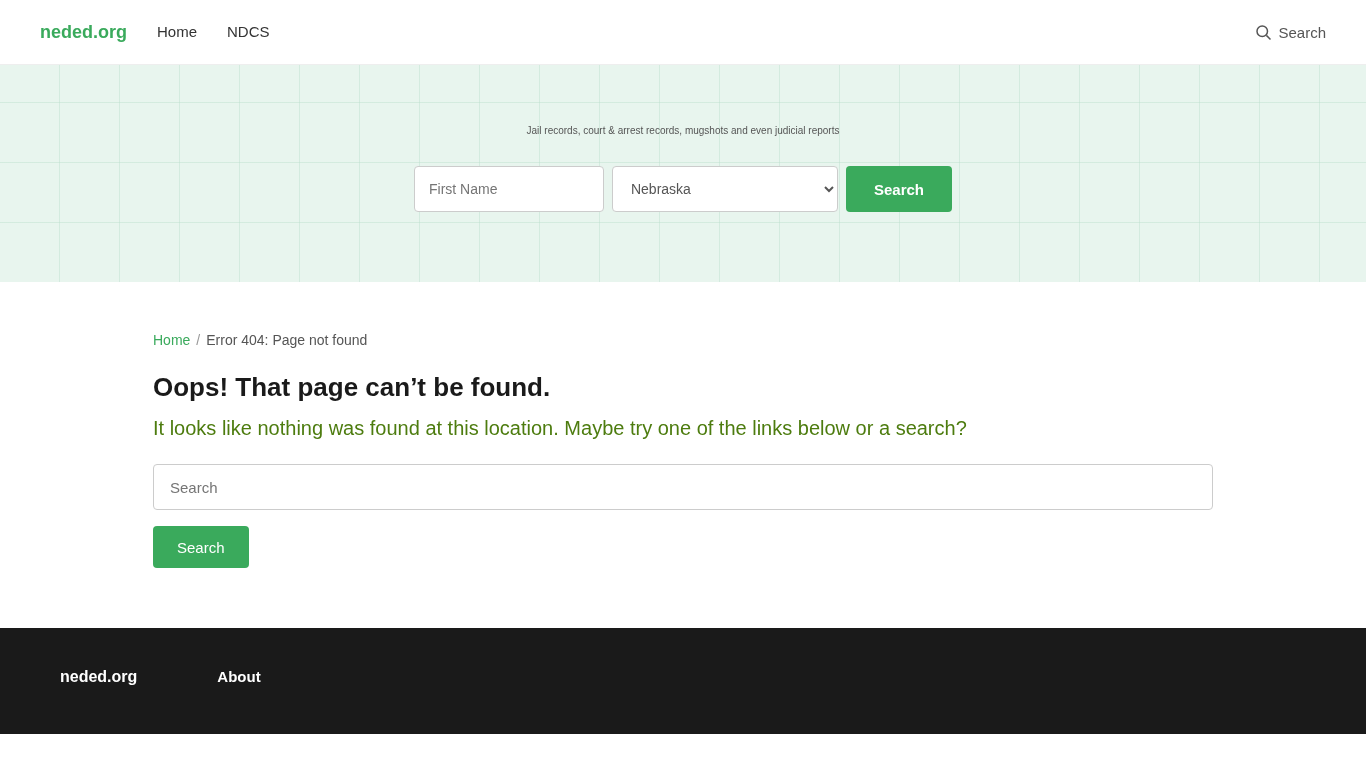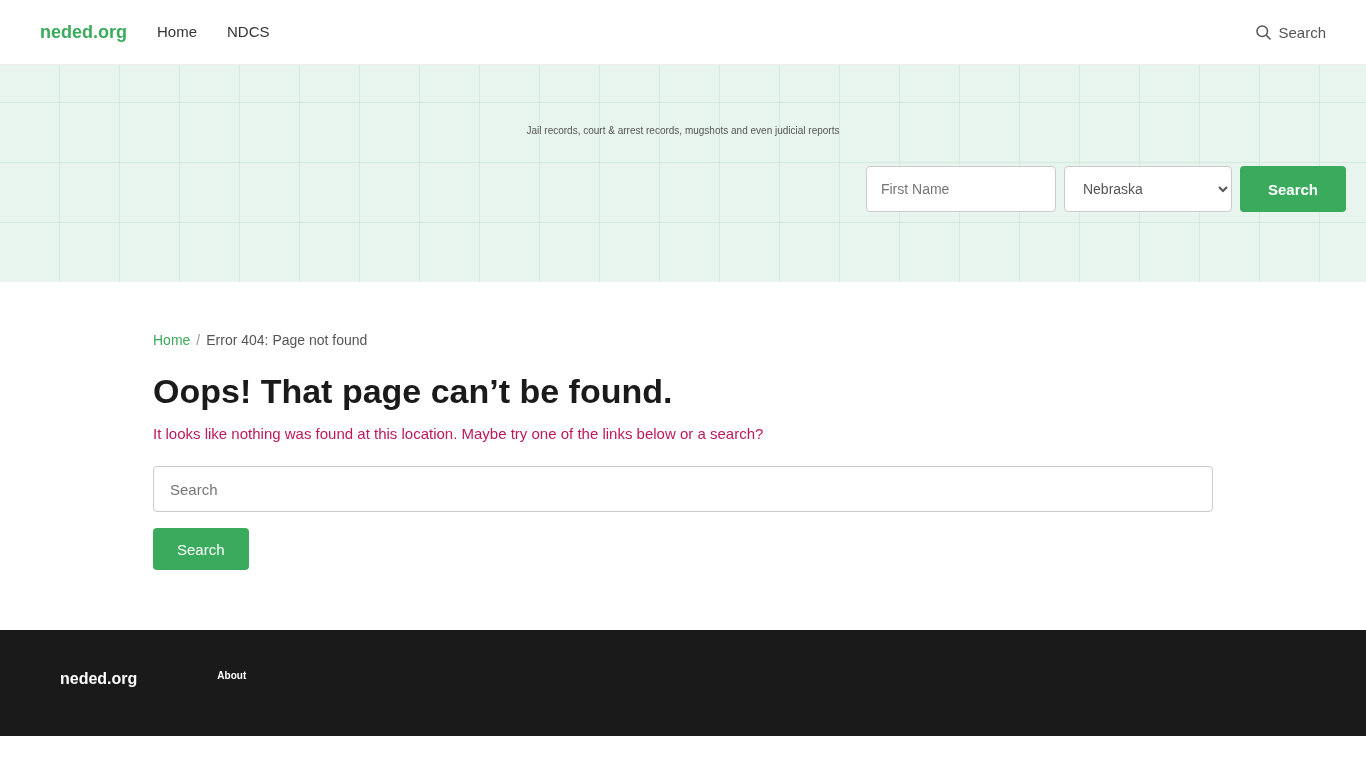--- a/index.html
+++ b/index.html
@@ -64,38 +64,38 @@
       letter-spacing: 1px;
       margin-bottom: 16px;
     }
     .hero p {
       font-size: 10px;
       color: #555;
       margin-bottom: 30px;
     }
     .hero-form {
       display: flex;
-      justify-content: flex-end;
+      justify-content: center;
       gap: 8px;
       flex-wrap: wrap;
     }
     .hero-form input, .hero-form select {
       height: 46px;
       padding: 0 14px;
       border: 1px solid #ccc;
       border-radius: 4px;
       font-size: 14px;
       outline: none;
       background: #fff;
     }
     .hero-form input {
       width: 190px;
     }
     .hero-form select {
-      width: 168px;
+      width: 226px;
       color: #555;
     }
     .hero-form .btn-search {
       height: 46px;
       padding: 0 28px;
       background: #3aaa5c;
       color: #fff;
       border: none;
       border-radius: 4px;
       font-size: 15px;
@@ -115,28 +115,28 @@
       margin-bottom: 24px;
       display: flex;
       align-items: center;
       gap: 6px;
     }
     .breadcrumb a { color: #3aaa5c; text-decoration: none; }
     .breadcrumb .sep { color: #999; }
     .breadcrumb .current { color: #555; }
 
     .error-title {
-      font-size: 34px;
+      font-size: 26px;
       font-weight: 800;
       color: #1a1a1a;
       margin-bottom: 14px;
     }
     .error-desc {
-      font-size: 15px;
-      color: #be185d;
+      font-size: 20px;
+      color: #4d7c0f;
       margin-bottom: 24px;
     }
     .search-box {
       width: 100%;
       height: 46px;
       padding: 0 16px;
       border: 1px solid #ccc;
       border-radius: 4px;
       font-size: 15px;
       outline: none;
@@ -160,21 +160,21 @@
       color: #ccc;
       padding: 40px 60px;
     }
     .footer-brand {
       font-size: 16px;
       font-weight: bold;
       color: #fff;
       margin-bottom: 8px;
     }
     .footer-about-heading {
-      font-size: 10px;
+      font-size: 15px;
       font-weight: bold;
       color: #fff;
     }
     .footer-inner {
       display: flex;
       gap: 80px;
     }
   </style>
 </head>
 <body>

